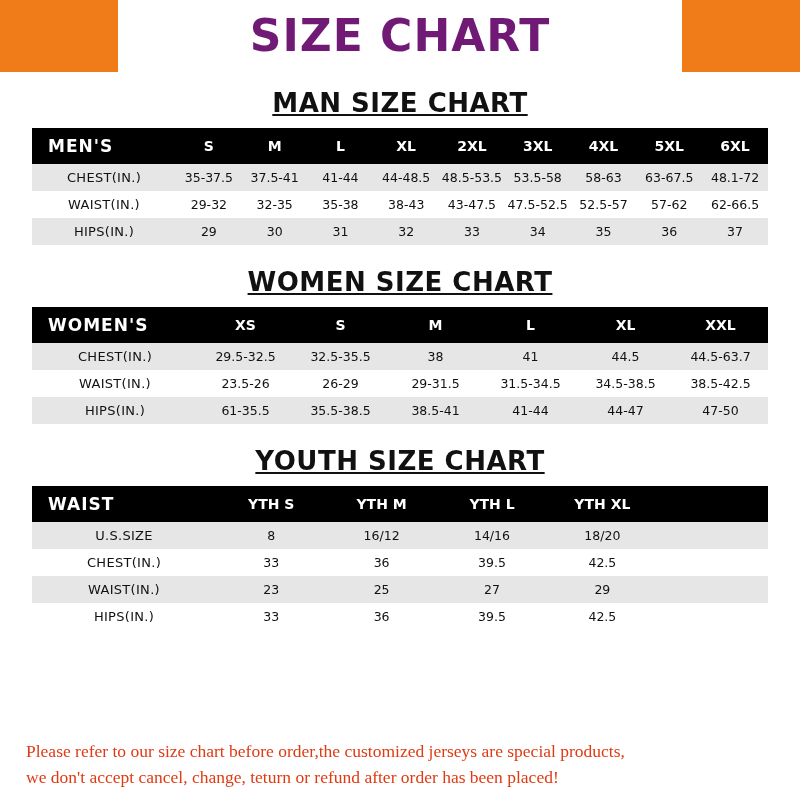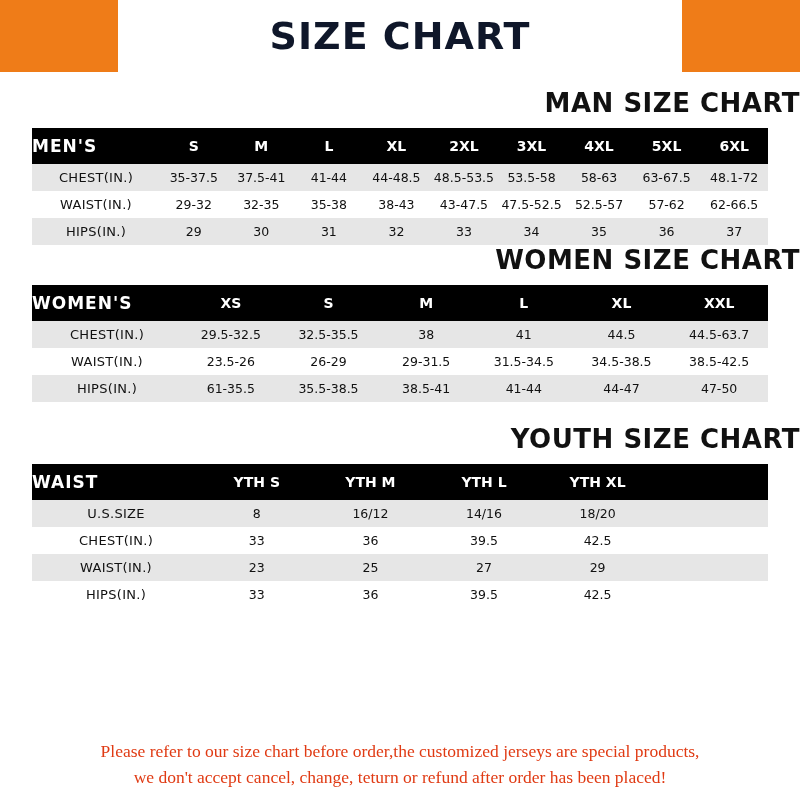--- a/index.html
+++ b/index.html
@@ -35,36 +35,37 @@
     right: 118px;
     top: 0;
     bottom: 0;
     background: #ffffff;
   }
   .banner-title {
     position: relative;
     z-index: 2;
     font-family: "DejaVu Sans", sans-serif;
     font-weight: bold;
-    font-size: 38px;
+    font-size: 44px;
     letter-spacing: 1px;
-    color: #0f172a;
+    color: #701a75;
     line-height: 72px;
   }
   
   .section-title {
-    text-align: right;
+    text-align: center;
     font-family: "DejaVu Sans", sans-serif;
     font-weight: bold;
     font-size: 26px;
     color: #111111;
     letter-spacing: 0.5px;
+    text-decoration: underline;
   }
   .sec-man-title { margin-top: 16px; }
-  .sec-women-title { }
+  .sec-women-title { margin-top: 22px; }
   .sec-youth-title { margin-top: 22px; }
 
   
   .tbl-wrap {
     margin: 10px auto 0 auto;
     width: 736px;
   }
   table.size-table {
     width: 100%;
     border-collapse: collapse;
@@ -83,21 +84,21 @@
   }
   table.size-table thead th {
     background: #000000;
     color: #ffffff;
     font-weight: bold;
     font-size: 14px;
     height: 36px;
   }
   table.size-table thead th.rowhead {
     text-align: left;
-    padding-left: 0;
+    padding-left: 16px;
     font-size: 17px;
     letter-spacing: 1px;
   }
   table.size-table tbody tr.odd td { background: #e6e6e6; }
   table.size-table tbody tr.even td { background: #ffffff; }
   table.size-table tbody td.rowhead {
     font-size: 13px;
     letter-spacing: 0.3px;
   }
 
@@ -111,21 +112,21 @@
     position: absolute;
     left: 0;
     right: 0;
     bottom: 10px;
     padding: 0 26px;
     box-sizing: border-box;
     color: #e03a13;
     font-family: "Liberation Serif", serif;
     font-size: 17.5px;
     line-height: 1.45;
-    text-align: center;
+    text-align: left;
   }
   .footer-note .ln { display: block; }
 </style>
 </head>
 <body>
 
 <div class="page">
 
   <div class="banner">
     <div class="banner-white"></div>

